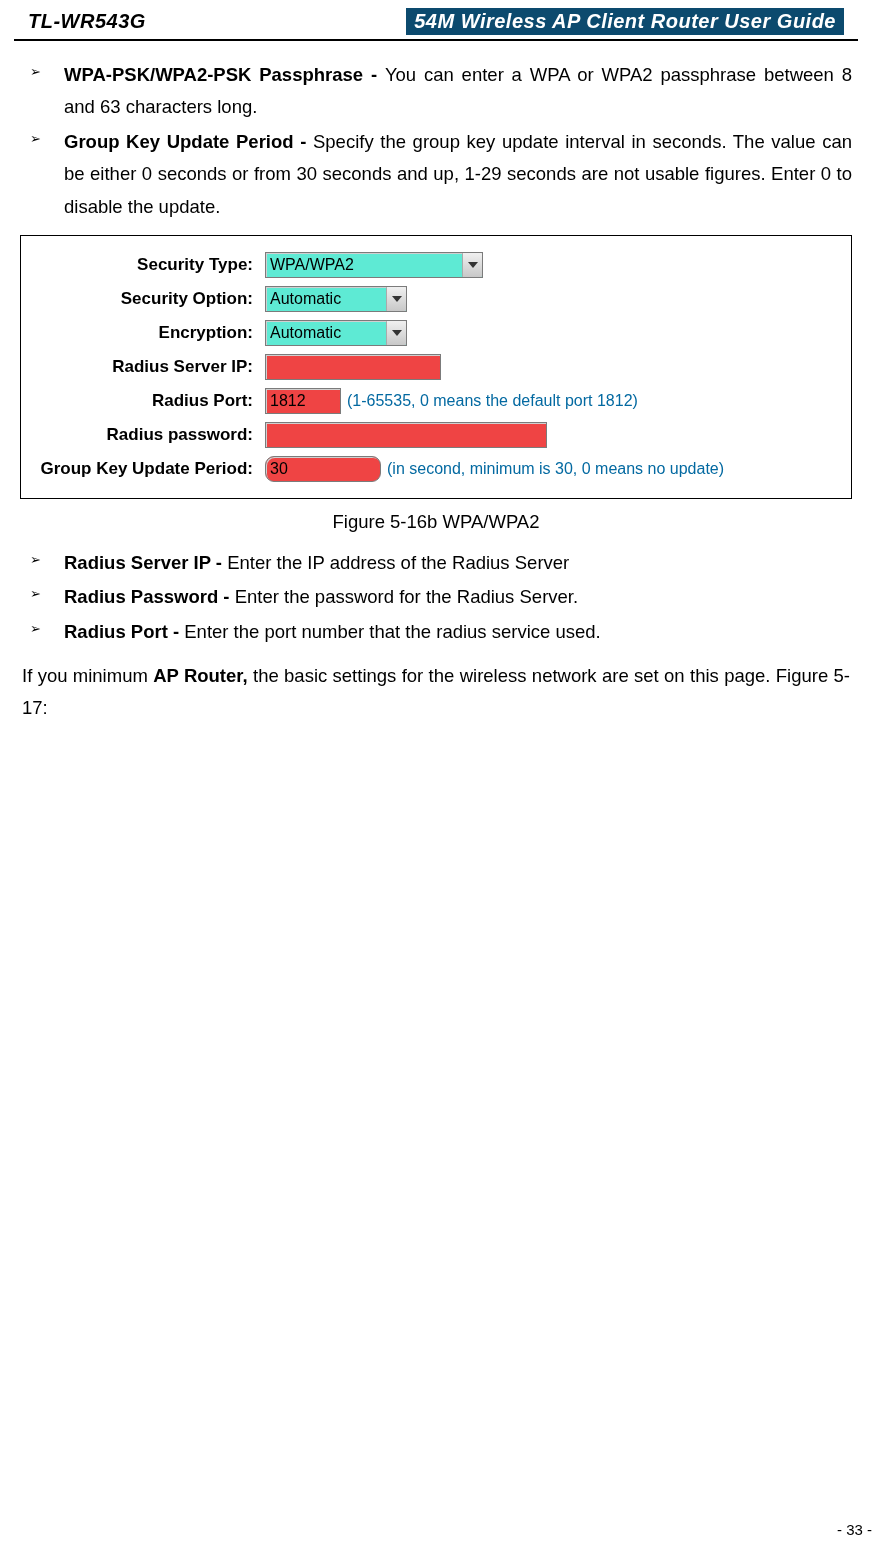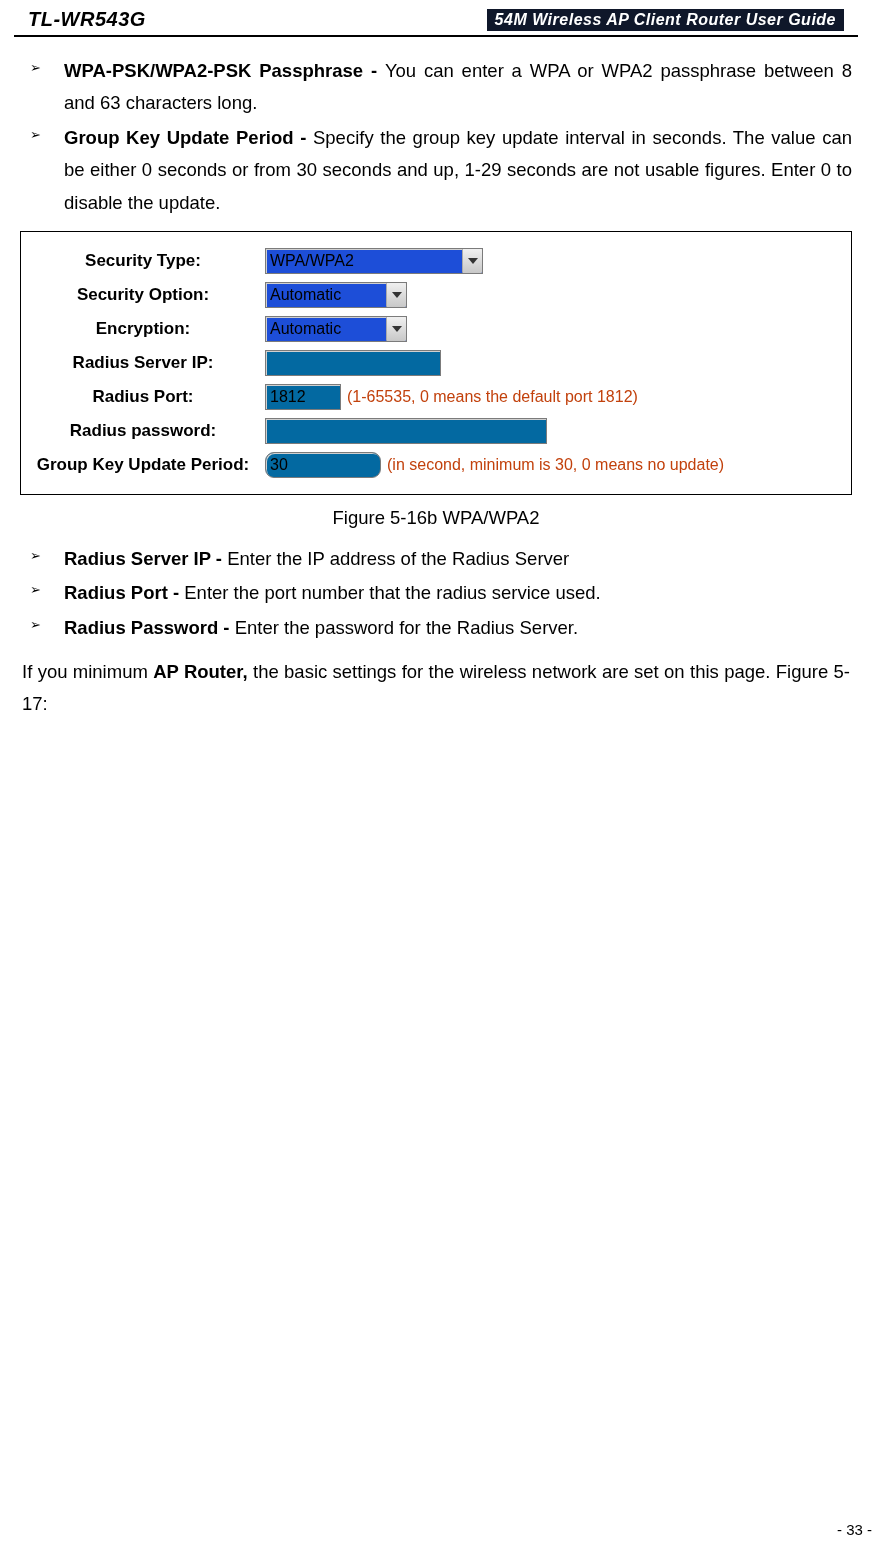--- a/index.html
+++ b/index.html
@@ -24,24 +24,24 @@
       border-bottom: 2px solid #000;
       margin: 0 14px;
       font-style: italic;
     }
     .model-name {
       font-weight: bold;
       font-size: 20px;
       letter-spacing: 0.5px;
     }
     .guide-title {
-      background: #0f172a;
+      background: #0c4a6e;
       color: #fff;
       font-weight: bold;
-      font-size: 16px;
+      font-size: 20px;
       padding: 2px 8px;
       letter-spacing: 0.5px;
     }
     .content {
       padding: 18px 20px 0;
     }
     .bullet-list {
       list-style: none;
       padding: 0;
       margin: 0 0 12px 0;
@@ -70,35 +70,35 @@
       padding: 10px 12px 10px 12px;
     }
     .figure-row {
       display: flex;
       align-items: center;
       margin: 4px 0;
       min-height: 30px;
     }
     .fig-label {
       width: 232px;
-      text-align: center;
+      text-align: right;
       font-weight: bold;
       font-size: 17px;
       padding-right: 12px;
       font-family: Arial, sans-serif;
     }
     .fig-control {
       display: flex;
       align-items: center;
     }
     .win-select {
       display: inline-flex;
       align-items: center;
       border: 1px solid #7b7b7b;
-      background: #1d4ed8;
+      background: #5eead4;
       height: 26px;
       font-size: 16px;
       padding-left: 4px;
       box-shadow: inset 1px 1px 0 #d0d0d0;
     }
     .win-select-text {
       display: inline-block;
     }
     .win-select-btn {
       width: 20px;
@@ -110,30 +110,30 @@
       justify-content: center;
       margin-left: 4px;
       border-radius: 1px;
     }
     .win-select-btn svg {
       width: 10px;
       height: 6px;
     }
     .win-input {
       border: 1px solid #7b7b7b;
-      background: #0369a1;
+      background: #ef4444;
       height: 26px;
       font-size: 16px;
       padding: 2px 4px;
       box-shadow: inset 1px 1px 0 #d0d0d0;
     }
     .hint-text {
       font-size: 16px;
       margin-left: 6px;
-      color: #c2410c;
+      color: #0369a1;
     }
     .figure-caption {
       text-align: center;
       font-size: 18.5px;
       margin: 10px 0 14px;
     }
     .body-text {
       font-size: 18.5px;
       line-height: 1.75;
       margin: 10px 2px 0;
@@ -241,24 +241,24 @@
     </div>
   </div>
 
   <div class="figure-caption">Figure 5-16b      WPA/WPA2</div>
 
   <ul class="bullet-list">
     <li>
       <span class="bold">Radius Server IP - </span><span>Enter the IP address of the Radius Server</span>
     </li>
     <li>
+      <span class="bold">Radius Password - </span><span>Enter the password for the Radius Server.</span>
+    </li>
+    <li>
       <span class="bold">Radius Port - </span><span>Enter the port number that the radius service used.</span>
-    </li>
-    <li>
-      <span class="bold">Radius Password - </span><span>Enter the password for the Radius Server.</span>
     </li>
   </ul>
 
   <p class="body-text">
     <span>If you minimum </span><span class="bold">AP Router,</span><span> the basic settings for the wireless network are set on this page. Figure 5-17:</span>
   </p>
 
 </div>
 
 <div class="page-number">- 33 -</div>

